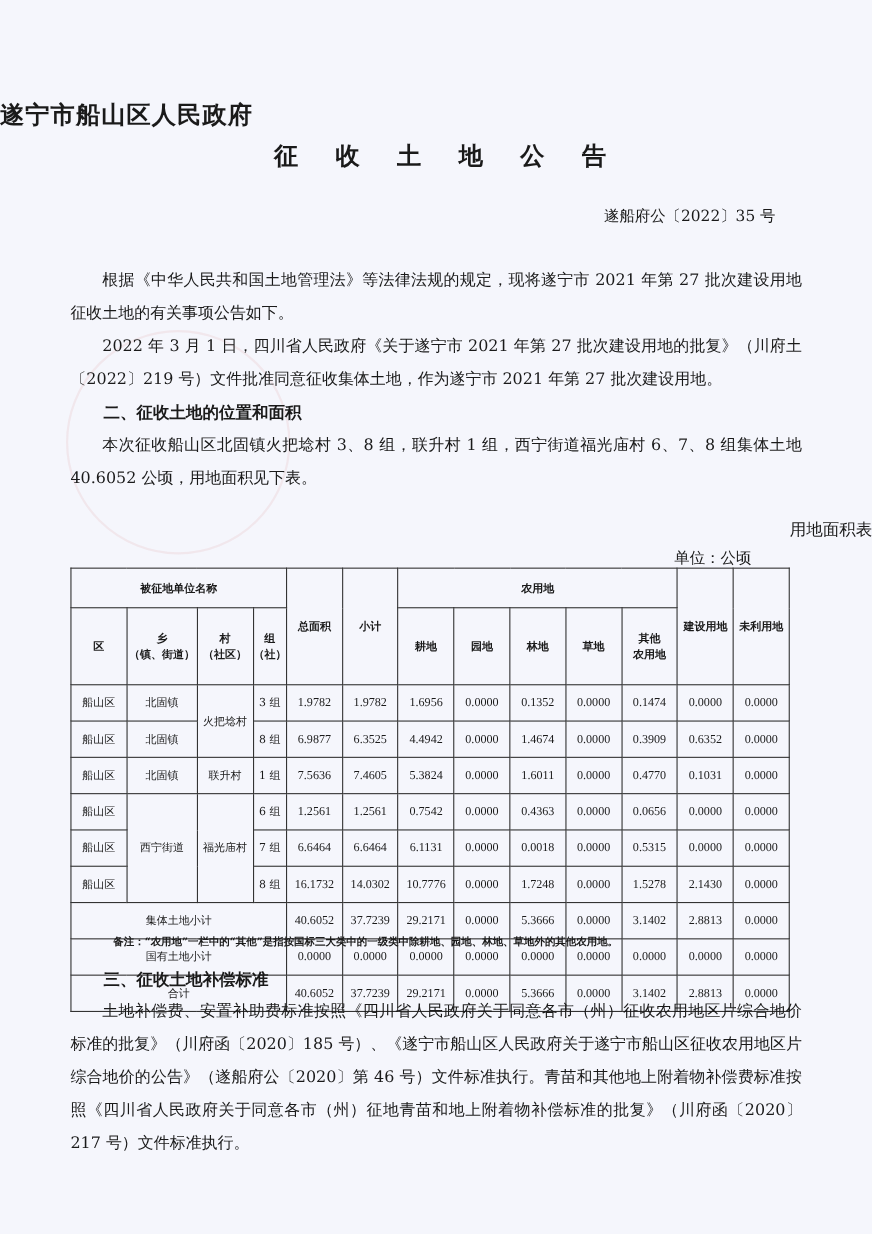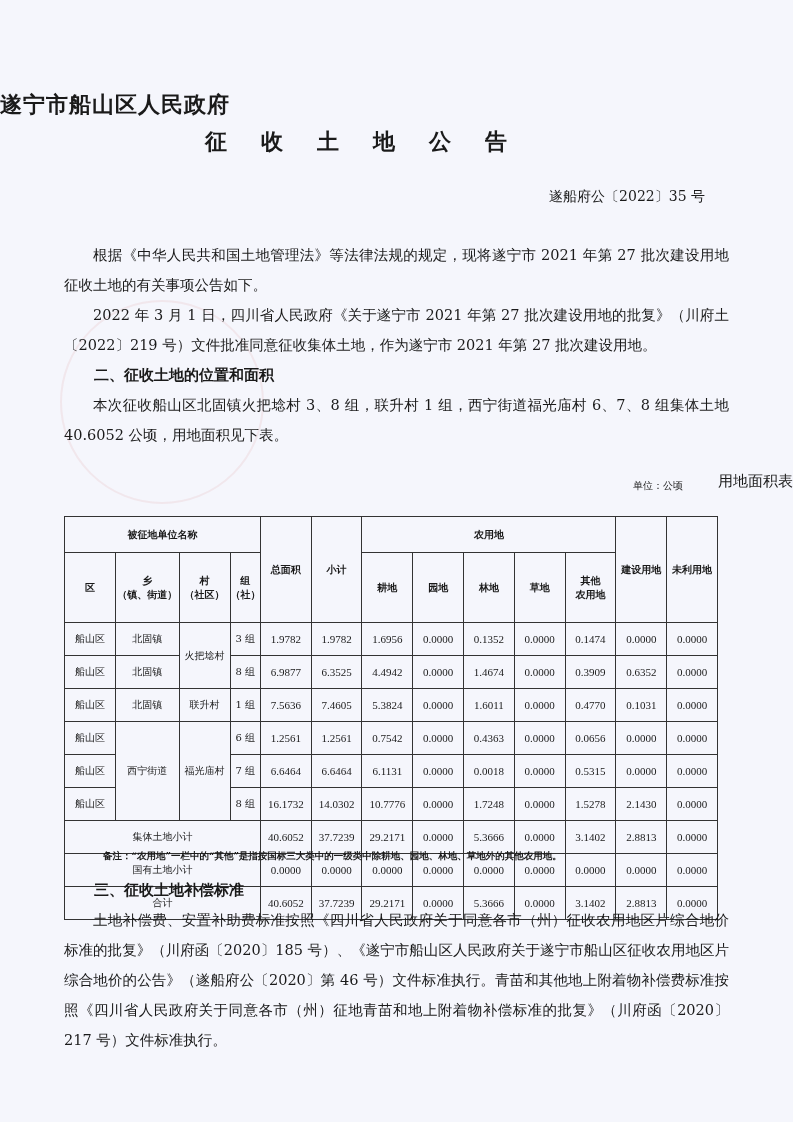--- a/index.html
+++ b/index.html
@@ -10,37 +10,37 @@
     color:#1a1a1a;
     position:relative;
   }
   .page { position:absolute; left:0; top:0; width:793px; height:1122px; }
   .title1 {
     position:absolute; top:90px; left:0; width:793px; text-align:left;
     font-size:22px; font-weight:bold; letter-spacing:1px;
   }
   .title2 {
     position:absolute; top:127px; left:0; width:712px; text-align:center;
-    font-size:22px; font-weight:bold; letter-spacing:34px; text-indent:34px;
+    font-size:22px; font-weight:bold; letter-spacing:34px; text-indent:34px;padding-left:44px;
   }
   .docno {
     position:absolute; top:188px; right:88px; font-size:14px;
   }
   .body {
     position:absolute; left:64px; width:665px; top:240px;
     font-size:14.5px; line-height:30px;
   }
   .p { text-indent:2em; margin:0; text-align:justify; }
   .h { text-indent:2em; margin:0; font-family:"DejaVu Sans","Liberation Sans",sans-serif; font-weight:bold; font-size:15px; }
   .table-title {
     position:absolute; top:472px; left:0; width:793px; text-align:right;
     font-family:"DejaVu Sans","Liberation Sans",sans-serif; font-size:15px;
   }
   .unit {
-    position:absolute; top:479px; right:110px; font-size:10px;
+    position:absolute; top:499px; right:110px; font-size:14px;
   }
   table.area {
     position:absolute; left:64px; top:516px; width:654px;
     border-collapse:collapse; font-size:10px; table-layout:fixed;
   }
   table.area td, table.area th {
     border:1px solid #333; text-align:center; vertical-align:middle; padding:0;
     font-weight:normal;
   }
   table.area th { font-weight:bold; }

